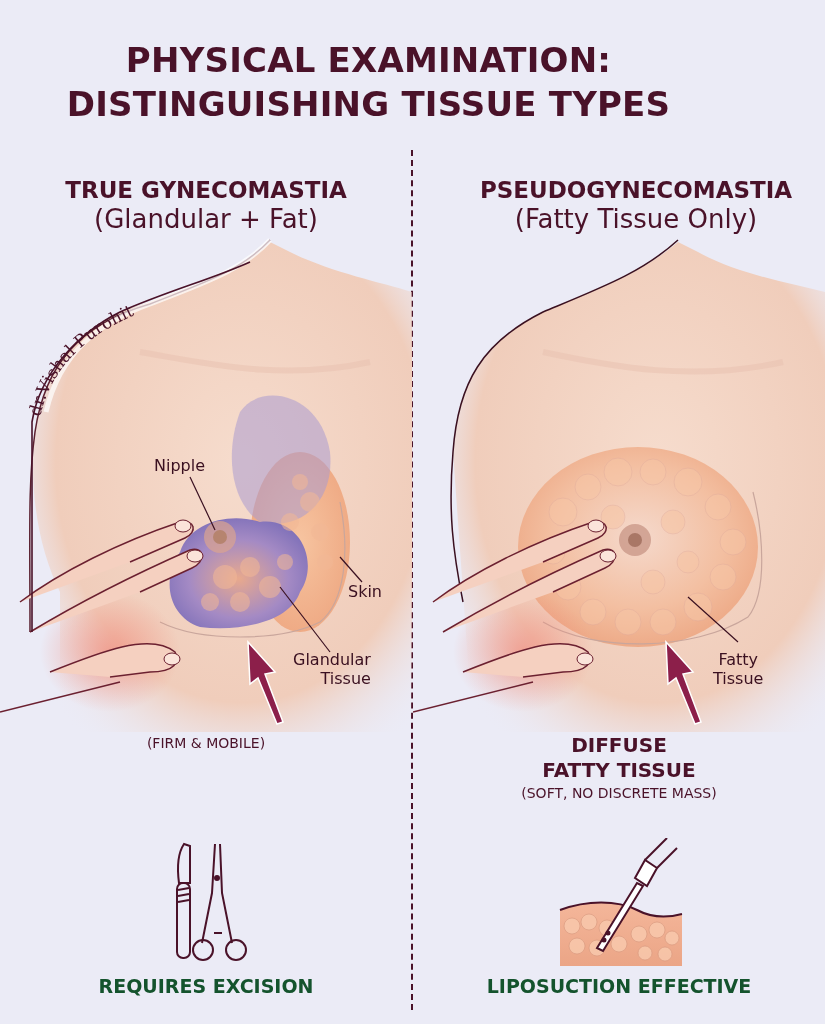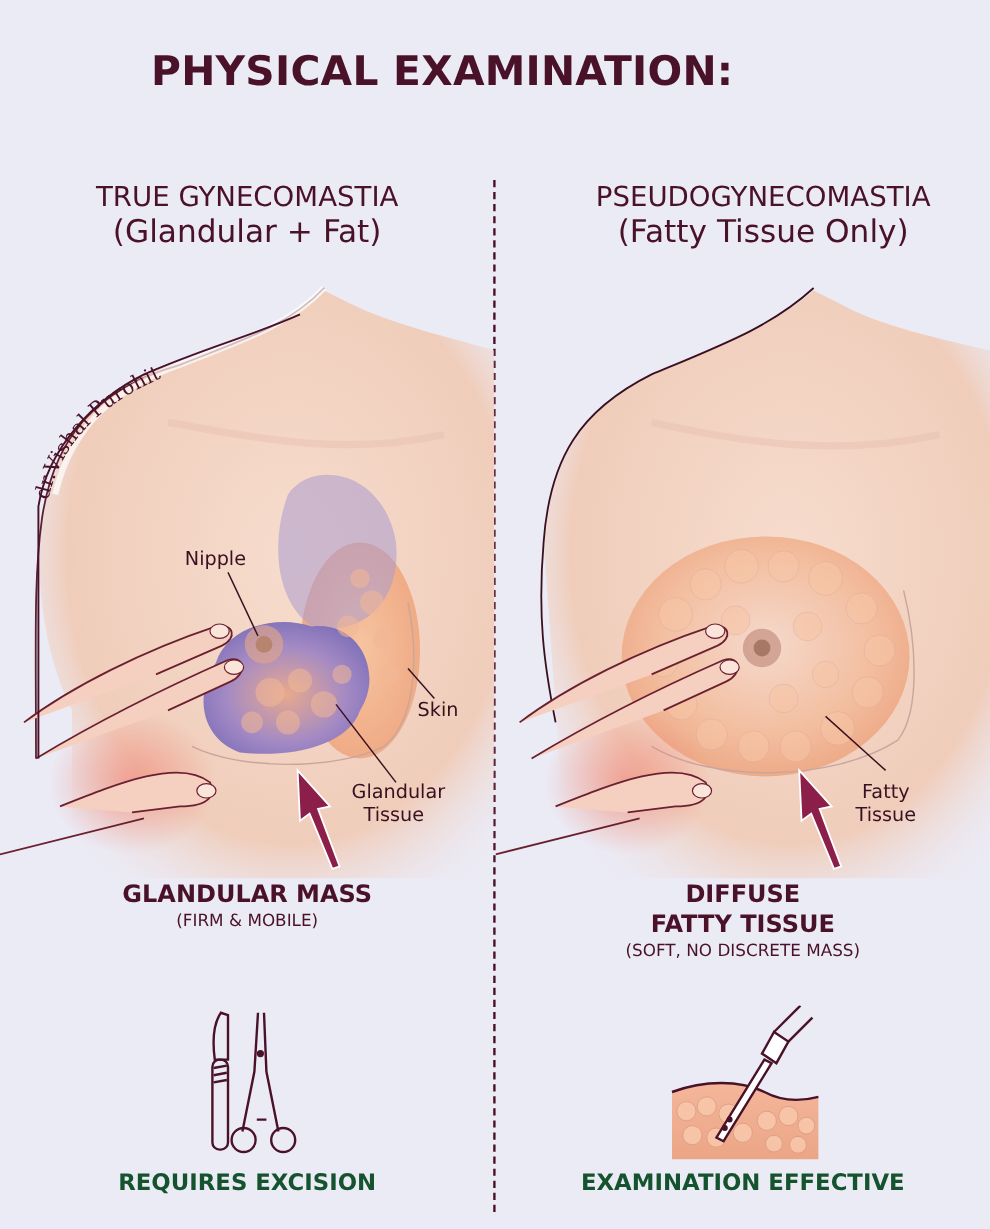--- a/index.html
+++ b/index.html
@@ -15,40 +15,41 @@
       text-align: center; font-weight: 700; font-size: 34px; line-height: 44px;
       color: #4a1229; letter-spacing: 0.2px;
     }
     .divider {
       position: absolute; left: 411px; top: 150px; height: 860px; width: 0;
       border-left: 2px dashed #4a1229;
     }
     .col-head {
       position: absolute; top: 150px; width: 412px; text-align: center;
     }
-    .col-head .h { font-weight: 400; font-size: 23px; line-height: 30px; color: #4a1229; }
+    .col-head .h { font-weight: 700; font-size: 23px; line-height: 30px; color: #4a1229; margin-top: 25px; }
     .col-head .s { font-size: 26px; line-height: 28px; color: #4a1229; }
     .illus { position: absolute; top: 232px; width: 412px; height: 500px; }
     .label {
       position: absolute; font-size: 16px; line-height: 19px; color: #3a1020; text-align: left;
     }
     .finding { position: absolute; top: 733px; width: 412px; text-align: center; }
     .finding .b { font-weight: 700; font-size: 20px; line-height: 25px; color: #4a1229; }
     .finding .n { font-size: 14px; line-height: 20px; color: #4a1229; text-align: center; }
     .tool { position: absolute; top: 838px; }
     .outcome {
       position: absolute; top: 975px; width: 412px; text-align: center;
       font-weight: 700; font-size: 19px; color: #14532d;
     }
   </style>
 </head>
 <body>
 
 <div class="title">
   <div>PHYSICAL EXAMINATION:</div>
+  <div>DISTINGUISHING TISSUE TYPES</div>
 </div>
 
 <div class="divider"></div>
 
 <div class="col-head" style="left:0;">
   <div class="h">TRUE GYNECOMASTIA</div>
   <div class="s">(Glandular + Fat)</div>
 </div>
 
 <div class="col-head" style="left:430px;">
@@ -133,21 +134,21 @@
     </text>
 
     <line x1="190" y1="245" x2="215" y2="298" stroke="#3a1020" stroke-width="1.2"></line>
     <line x1="280" y1="355" x2="330" y2="420" stroke="#3a1020" stroke-width="1.2"></line>
     <line x1="340" y1="325" x2="362" y2="350" stroke="#3a1020" stroke-width="1.2"></line>
 
     <path d="M248 410 L 275 440 L 265 442 L 283 490 L 277 492 L 258 446 L 250 452 Z" fill="#8c1f4a" stroke="#ffffff" stroke-width="1.5"></path>
   </svg>
   <div class="label" style="left:154px; top:224px;">Nipple</div>
   <div class="label" style="left:348px; top:350px;">Skin</div>
-  <div class="label" style="left:293px; top:418px; text-align:left;">
+  <div class="label" style="left:293px; top:418px; text-align:right;">
     <div>Glandular</div>
     <div style="padding-left:10px;">Tissue</div>
   </div>
 </div>
 
 <div class="illus" style="left:413px;">
   <svg width="412" height="500" viewBox="0 0 412 500">
     <defs>
       <radialGradient id="skinR" cx="55%" cy="45%" r="70%">
         <stop offset="0%" stop-color="#f6dccd"></stop>
@@ -208,21 +209,20 @@
     <line x1="275" y1="365" x2="325" y2="410" stroke="#3a1020" stroke-width="1.2"></line>
     <path d="M253 410 L 280 440 L 270 442 L 288 490 L 282 492 L 263 446 L 255 452 Z" fill="#8c1f4a" stroke="#ffffff" stroke-width="1.5"></path>
   </svg>
   <div class="label" style="left:300px; top:418px; text-align:center;">
     <div>Fatty</div>
     <div>Tissue</div>
   </div>
 </div>
 
 <div class="finding" style="left:0;">
-  <div class="b">GLANDULAR MASS</div>
   <div class="n">(FIRM &amp; MOBILE)</div>
 </div>
 <div class="finding" style="left:413px;">
   <div class="b">DIFFUSE</div>
   <div class="b">FATTY TISSUE</div>
   <div class="n">(SOFT, NO DISCRETE MASS)</div>
 </div>
 
 <div class="tool" style="left:170px;">
   <svg width="90" height="130" viewBox="0 0 90 130">
@@ -272,13 +272,13 @@
       <path d="M78 40 L 88 22 L 100 30 L 90 48 Z" fill="#ffffff"></path>
       <line x1="88" y1="22" x2="110" y2="0"></line>
       <line x1="100" y1="30" x2="120" y2="10"></line>
       <circle cx="47" cy="102" r="1.5" fill="#4a1229"></circle>
       <circle cx="51" cy="95" r="1.5" fill="#4a1229"></circle>
     </g>
   </svg>
 </div>
 
 <div class="outcome" style="left:0;">REQUIRES EXCISION</div>
-<div class="outcome" style="left:413px;">EXAMINATION EFFECTIVE</div>
+<div class="outcome" style="left:413px;">LIPOSUCTION EFFECTIVE</div>
 
 </body></html>

